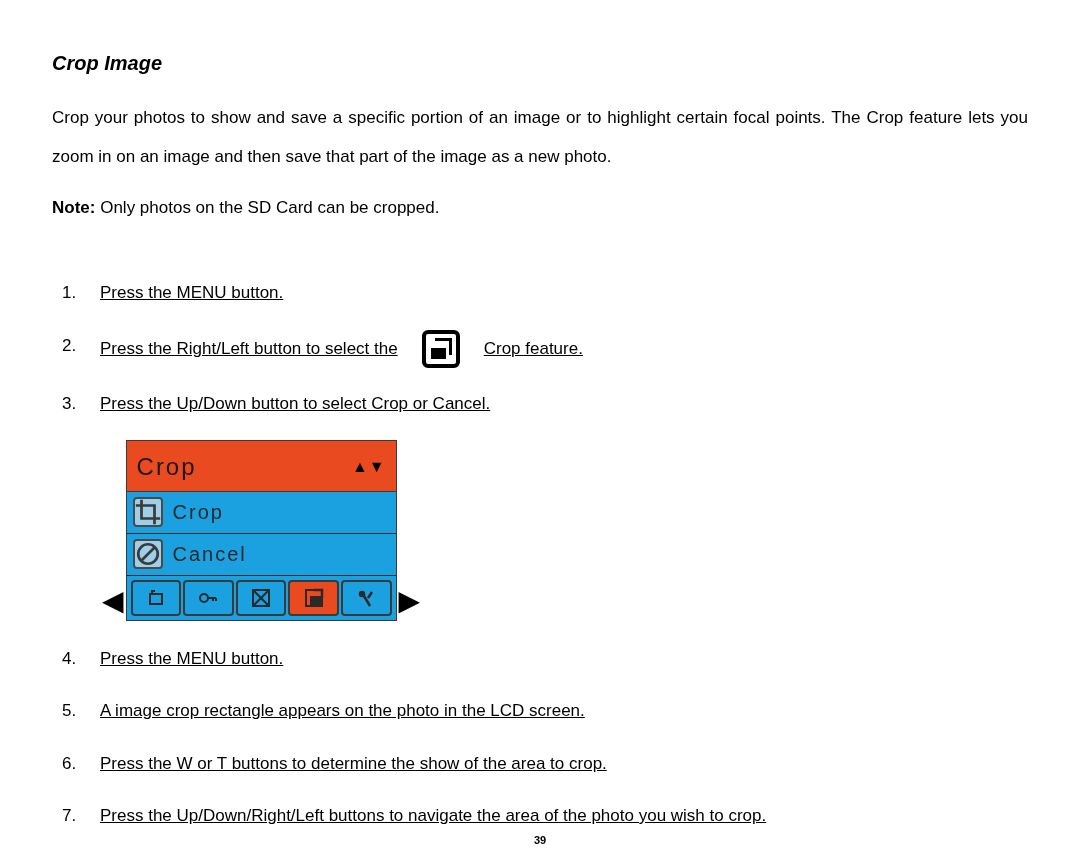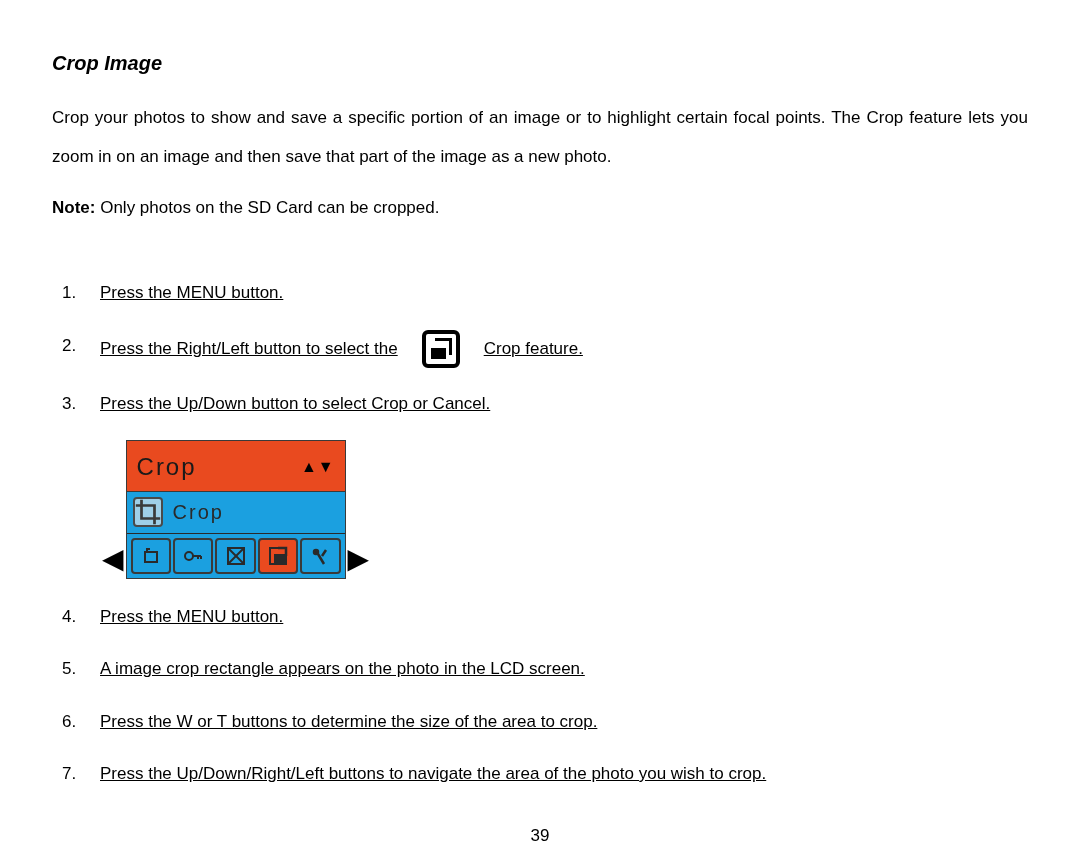--- a/index.html
+++ b/index.html
@@ -98,21 +98,21 @@
       align-items: flex-end;
       margin: 12px 0 22px 48px;
     }
     .nav-arrow {
       font-size: 28px;
       color: #000;
       padding: 0 2px;
       line-height: 40px;
     }
     .menu-shot {
-      width: 220px;
+      width: 271px;
       border: 1px solid #3a3a3a;
     }
     .menu-header {
       background: #e94a1f;
       color: #1a1a1a;
       font-size: 24px;
       letter-spacing: 2px;
       padding: 8px 10px 6px 10px;
       display: flex;
       justify-content: space-between;
@@ -175,21 +175,22 @@
     }
     .strip-icon svg {
       width: 24px;
       height: 24px;
     }
     .page-num {
       position: absolute;
       bottom: 16px;
       left: 50%;
       transform: translateX(-50%);
-      font-size: 17px;
+      font-size: 11px;
+      font-weight: bold;
     }
   </style>
 </head>
 <body>
 
 <div class="title">Crop Image</div>
 
 <div class="intro">Crop your photos to show and save a specific portion of an image or to highlight certain focal points. The Crop feature lets you zoom in on an image and then save that part of the image as a new photo.</div>
 
 <div class="note">
@@ -216,20 +217,29 @@
       <span class="arrows">▲▼</span>
     </div>
     <div class="menu-row">
       <span class="row-icon">
         <svg viewBox="0 0 24 24" fill="none" stroke="#3a3a3a" stroke-width="2.5">
           <path d="M6 2v16h16M2 6h16v16" stroke-linecap="square"></path>
         </svg>
       </span>
       <span class="row-label">Crop</span>
     </div>
+    <div class="menu-row">
+      <span class="row-icon">
+        <svg viewBox="0 0 24 24" fill="none" stroke="#3a3a3a" stroke-width="2.5">
+          <circle cx="12" cy="12" r="9"></circle>
+          <line x1="6" y1="18" x2="18" y2="6"></line>
+        </svg>
+      </span>
+      <span class="row-label">Cancel</span>
+    </div>
     <div class="menu-icon-strip">
       <div class="strip-icon">
         <svg viewBox="0 0 24 24" fill="none" stroke="#2a2a2a" stroke-width="2">
           <rect x="6" y="8" width="12" height="10"></rect>
           <path d="M8 8V5h3"></path>
         </svg>
       </div>
       <div class="strip-icon">
         <svg viewBox="0 0 24 24" fill="none" stroke="#2a2a2a" stroke-width="2">
           <circle cx="8" cy="12" r="4"></circle>
@@ -257,17 +267,17 @@
         </svg>
       </div>
     </div>
   </div>
   <span class="nav-arrow">▶</span>
 </div>
 
 <ol class="steps" start="4" style="counter-reset: step 3;">
   <li>Press the MENU button.</li>
   <li>A image crop rectangle appears on the photo in the LCD screen.</li>
-  <li>Press the W or T buttons to determine the size of the area to crop.</li>
+  <li>Press the W or T buttons to determine the show of the area to crop.</li>
   <li>Press the Up/Down/Right/Left buttons to navigate the area of the photo you wish to crop.</li>
 </ol>
 
 <div class="page-num">39</div>
 
 </body></html>

